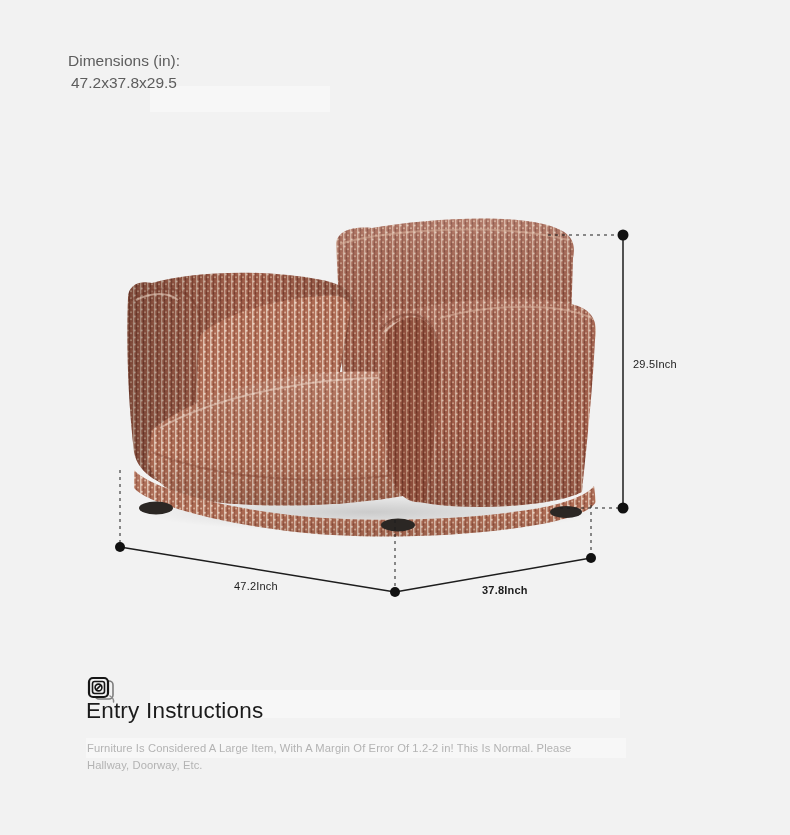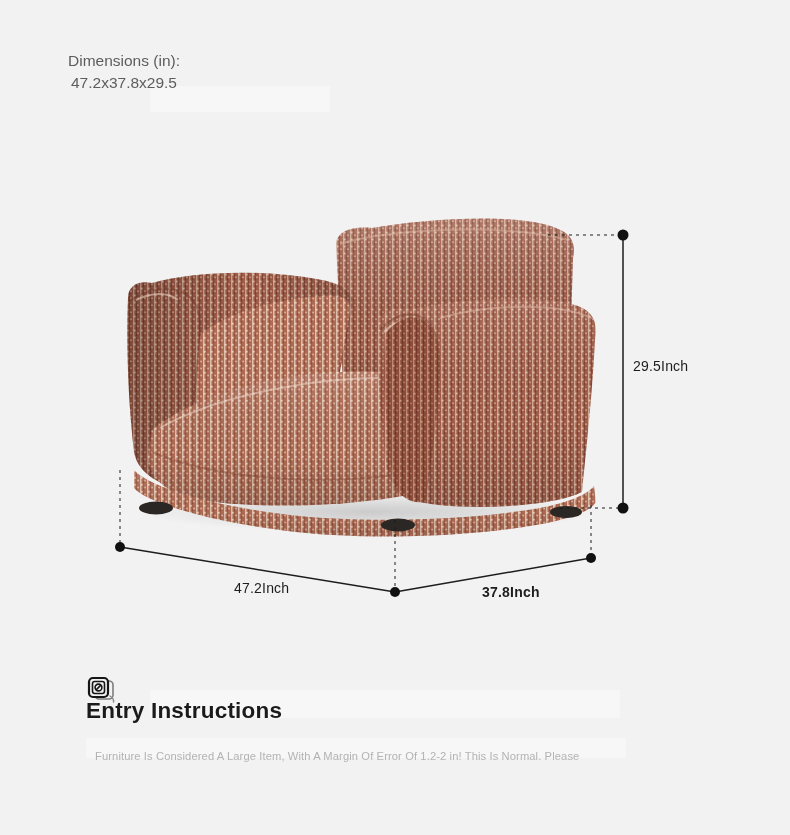--- a/index.html
+++ b/index.html
@@ -23,39 +23,39 @@
   }
   .size-sub {
     margin-top:4px; font-size:15.5px; color:#5d5d5d; line-height:1.42;text-align:center;
   }
 
   
   .diagram { position:absolute; left:0; top:0; width:790px; height:835px; }
   .diagram svg { position:absolute; left:0; top:0; }
 
   .dim-label {
-    position:absolute; font-size:14px; color:#1d1d1d;
+    position:absolute; font-size:11px; color:#1d1d1d;
     white-space:nowrap; letter-spacing:.2px;text-align:right;
   }
   .lbl-w { left:200px; top:580px;margin-left:34px; }
   .lbl-d { left:482px; top:584px;font-weight:bold; }
   .lbl-h { left:633px; top:358px; }
 
   
   .entry { position:absolute; left:86px; top:676px; width:620px; }
   .entry-icon { position:absolute; left:0; top:0; width:34px; height:34px; }
   .entry-title {
     position:absolute; left:0; top:22px;
-    font-size:22.5px; font-weight:bold; color:#1b1b1b; letter-spacing:.2px;
+    font-size:22.5px; font-weight:normal; color:#1b1b1b; letter-spacing:.2px;
   }
   .entry-body {
     position:absolute; left:1px; top:64px; width:600px;
     font-size:11.2px; color:#b3b3b3; line-height:1.48; letter-spacing:.1px;
   }
-  .entry-body p { margin:8px; }
+  .entry-body p { margin:0; }
 </style>
 </head>
 <body>
 
 <div class="wm wm-a"></div>
 <div class="wm wm-b"></div>
 <div class="wm wm-c"></div>
 
 <div class="size-block">
   <div class="size-sub">
@@ -255,14 +255,15 @@
     <rect x="6.5" y="5.5" width="12" height="12" rx="2.2" fill="none" stroke="#161616" stroke-width="1.6"></rect>
     <circle cx="12.5" cy="11.5" r="3.4" fill="none" stroke="#161616" stroke-width="1.6"></circle>
     <path d="M10.4 13.6 L14.6 9.4" stroke="#161616" stroke-width="1.5" stroke-linecap="round"></path>
     <path d="M24 20 C27 22 28 24 27.5 26" fill="none" stroke="#8d8d8d" stroke-width="1.5" stroke-linecap="round"></path>
   </svg>
 
   <div class="entry-title">Entry Instructions</div>
 
   <div class="entry-body">
     <p>Furniture Is Considered A Large Item, With A Margin Of Error Of 1.2-2 in! This Is Normal. Please</p>
+    <p>Hallway, Doorway, Etc.</p>
   </div>
 </div>
 
 </body></html>

